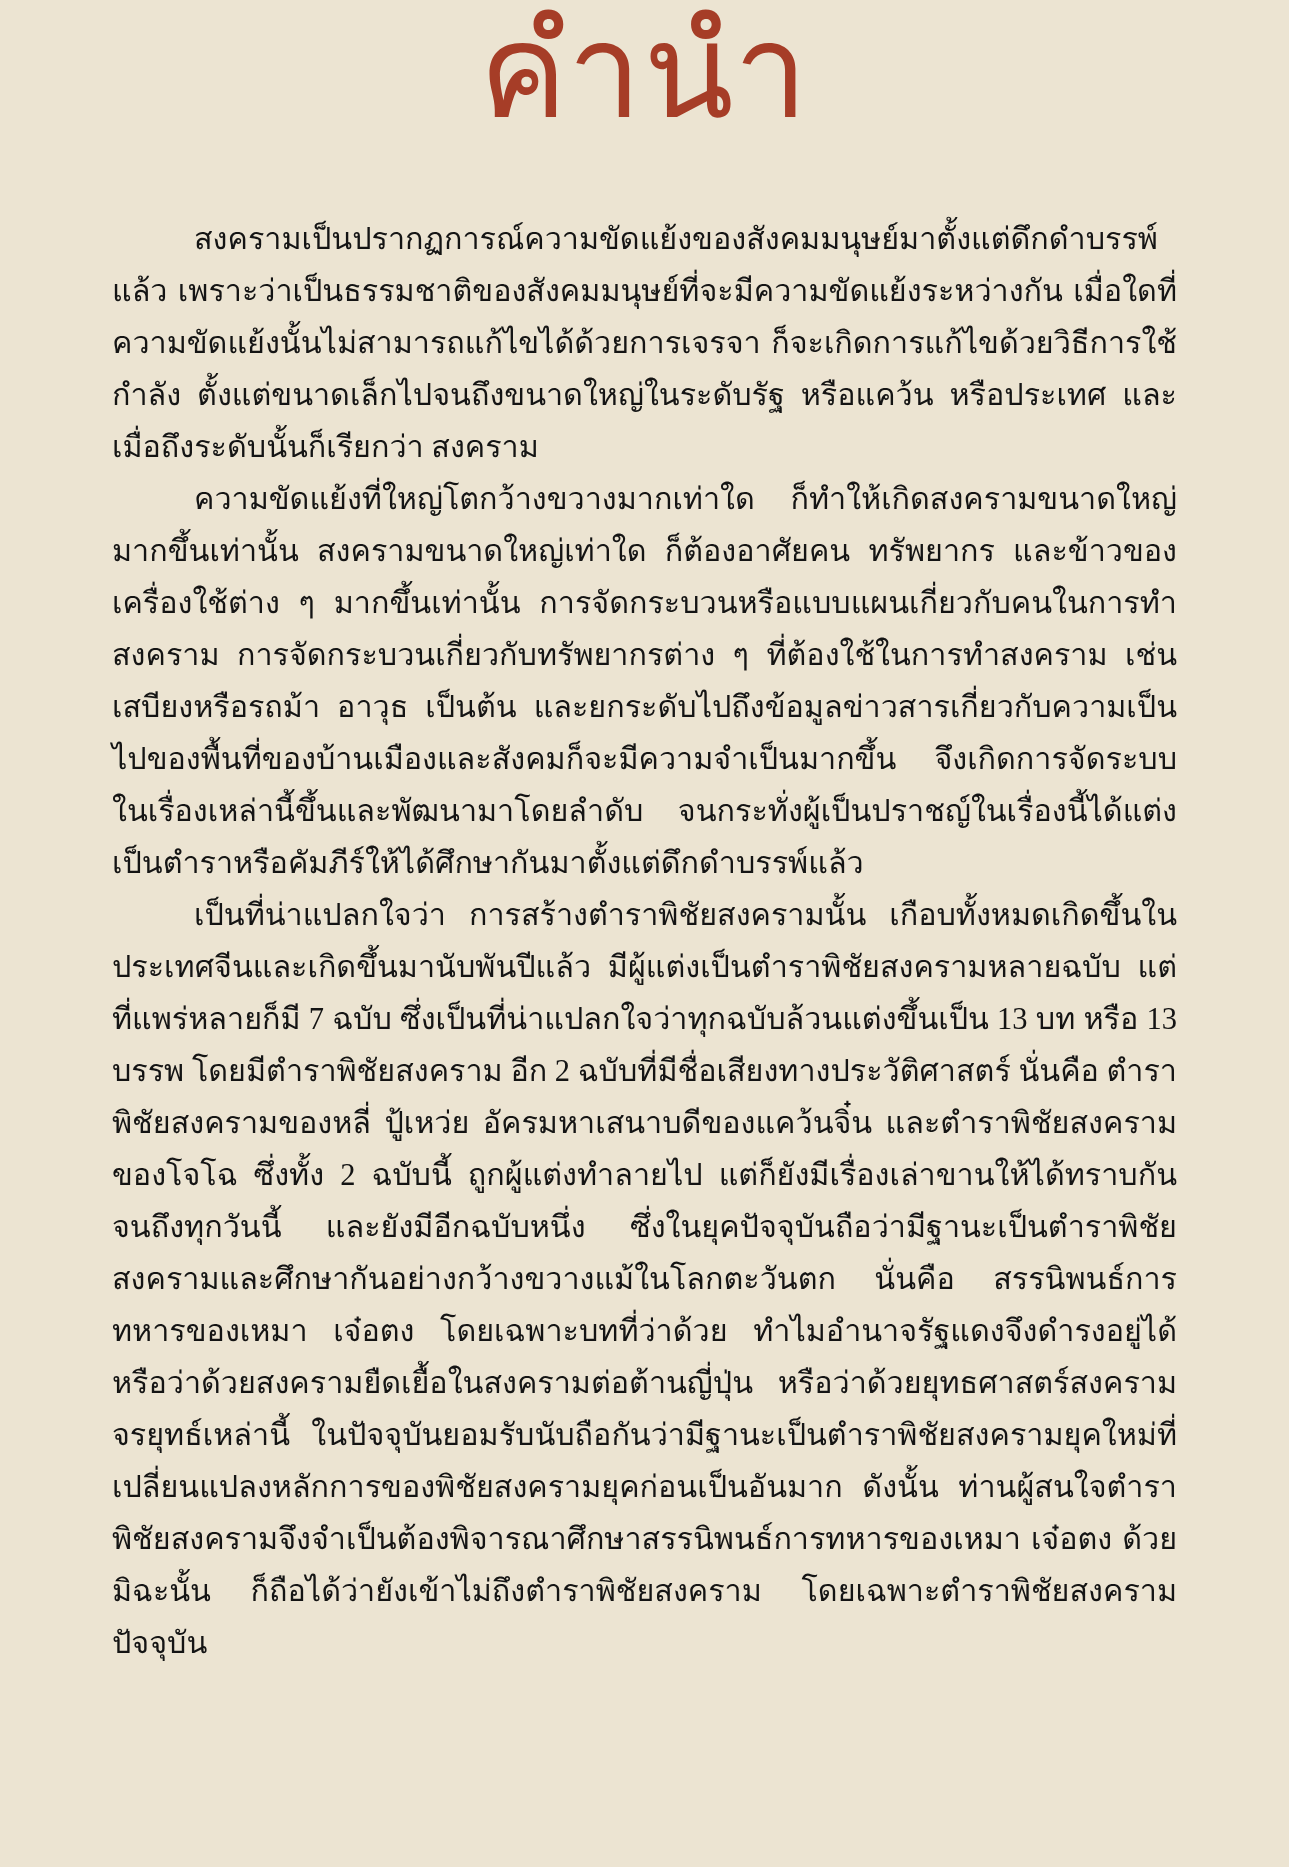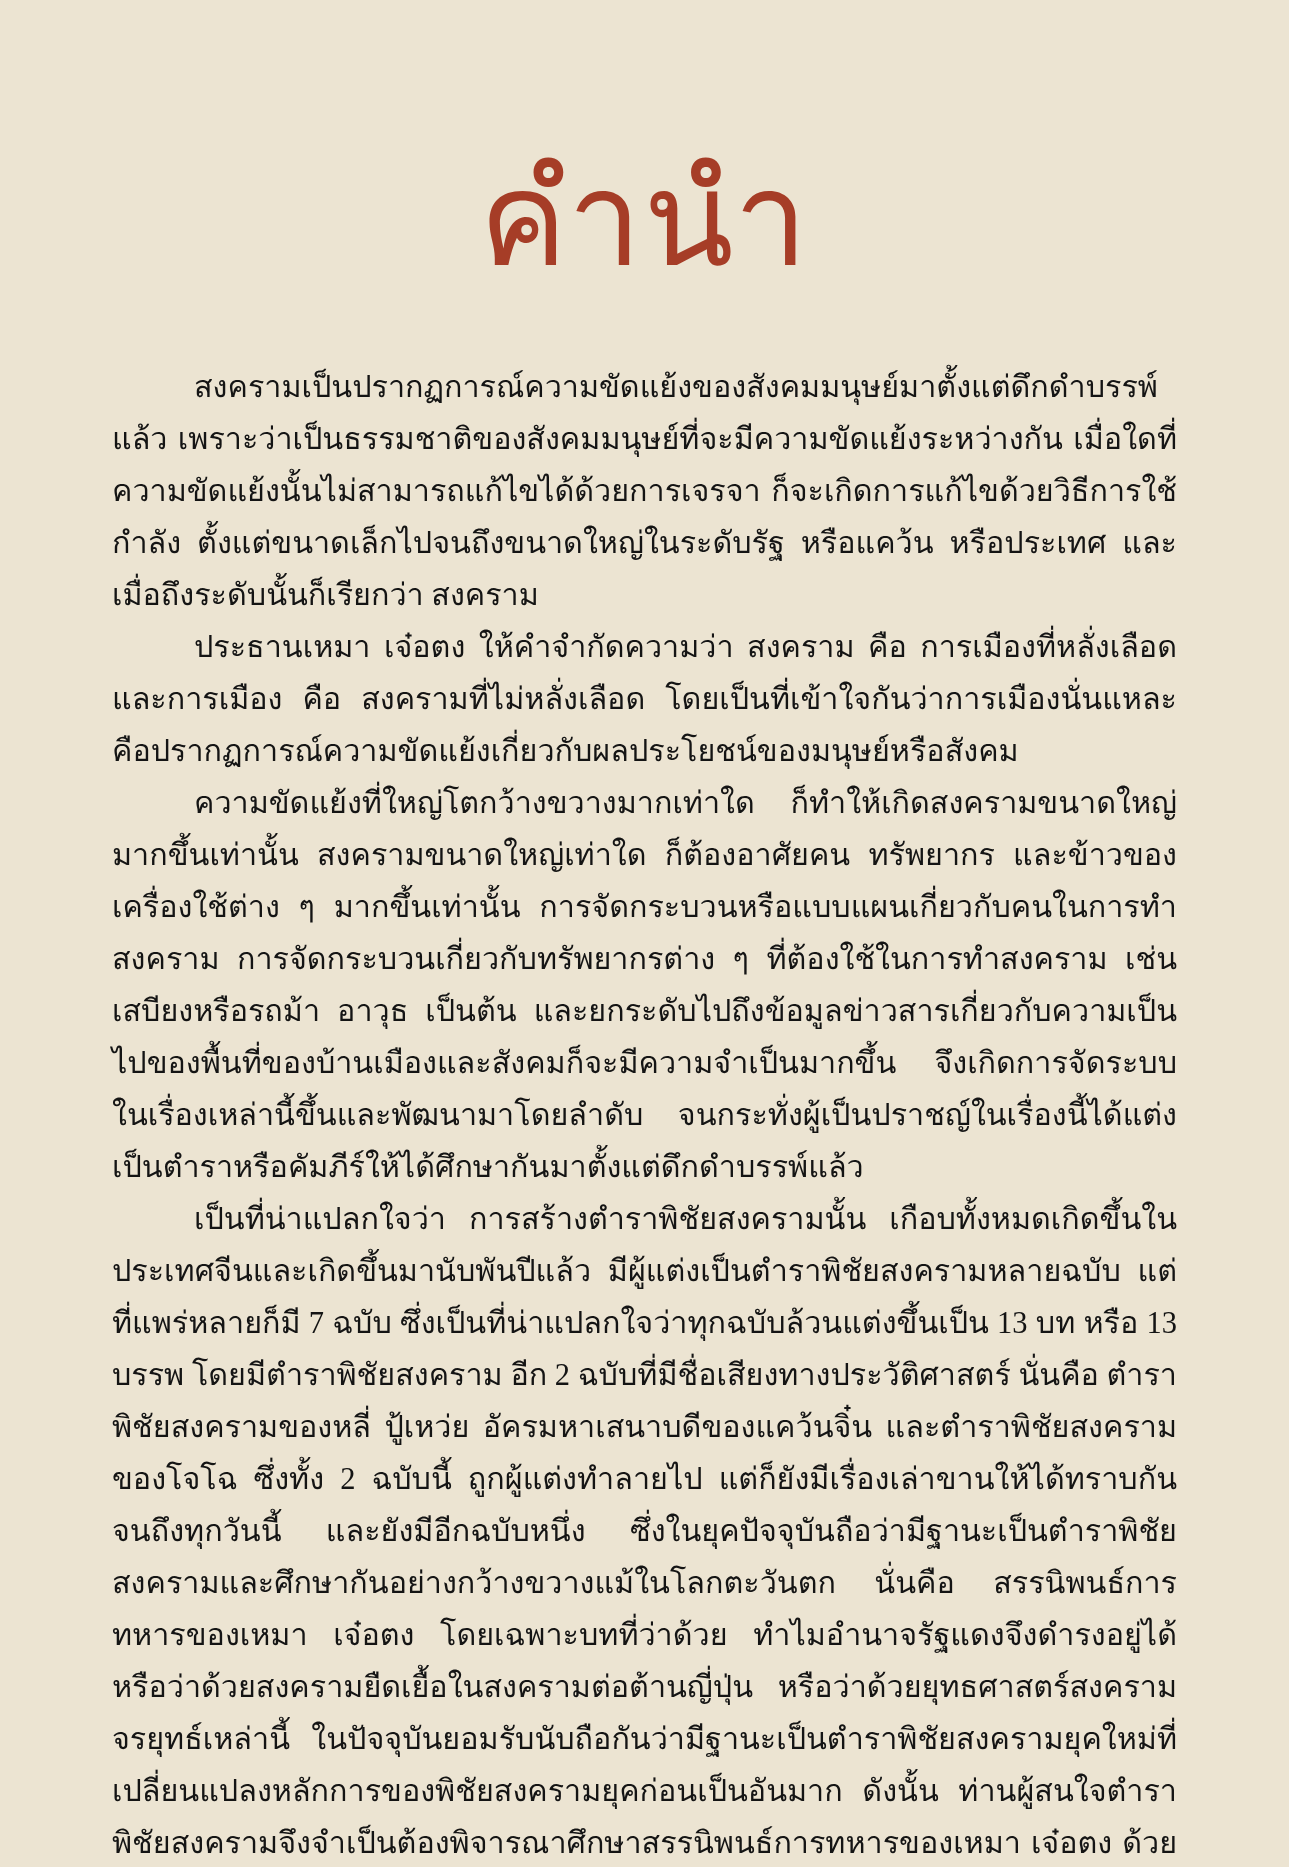--- a/index.html
+++ b/index.html
@@ -9,21 +9,20 @@
   }
   .page {
     position: relative;
     width: 1289px;
     height: 1867px;
     margin: 0 auto;
     background: #ece4d2;
     overflow: hidden;
   }
   .title {
-    margin-top: 148px;
     text-align: center;
     font-size: 132px;
     line-height: 1.1;
     font-weight: normal;
     color: #a63d27;
     letter-spacing: 2px;
   }
   .body-text {
     margin: 68px 112px 0 112px;
     color: #141414;
@@ -38,17 +37,16 @@
   }
 </style>
 </head>
 <body>
 
 <div class="page">
   <h1 class="title">คำนำ</h1>
 
   <div class="body-text">
     <p>สงครามเป็นปรากฏการณ์ความขัดแย้งของสังคมมนุษย์มาตั้งแต่ดึกดำบรรพ์แล้ว  เพราะว่าเป็นธรรมชาติของสังคมมนุษย์ที่จะมีความขัดแย้งระหว่างกัน เมื่อใดที่ความขัดแย้งนั้นไม่สามารถแก้ไขได้ด้วยการเจรจา ก็จะเกิดการแก้ไขด้วยวิธีการใช้กำลัง ตั้งแต่ขนาดเล็กไปจนถึงขนาดใหญ่ในระดับรัฐ หรือแคว้น หรือประเทศ และเมื่อถึงระดับนั้นก็เรียกว่า สงคราม</p>
-    <p>ประธานเหมา เจ๋อตง ให้คำจำกัดความว่า สงคราม คือ การเมืองที่หลั่งเลือด และการเมือง คือ สงครามที่ไม่หลั่งเลือด โดยเป็นที่เข้าใจกันว่าการเมืองนั่นแหละคือปรากฏการณ์ความขัดแย้งเกี่ยวกับผลประโยชน์ของมนุษย์หรือสังคม</p>
     <p>ความขัดแย้งที่ใหญ่โตกว้างขวางมากเท่าใด  ก็ทำให้เกิดสงครามขนาดใหญ่มากขึ้นเท่านั้น สงครามขนาดใหญ่เท่าใด ก็ต้องอาศัยคน ทรัพยากร และข้าวของเครื่องใช้ต่าง ๆ มากขึ้นเท่านั้น การจัดกระบวนหรือแบบแผนเกี่ยวกับคนในการทำสงคราม การจัดกระบวนเกี่ยวกับทรัพยากรต่าง ๆ ที่ต้องใช้ในการทำสงคราม เช่น เสบียงหรือรถม้า อาวุธ เป็นต้น และยกระดับไปถึงข้อมูลข่าวสารเกี่ยวกับความเป็นไปของพื้นที่ของบ้านเมืองและสังคมก็จะมีความจำเป็นมากขึ้น  จึงเกิดการจัดระบบในเรื่องเหล่านี้ขึ้นและพัฒนามาโดยลำดับ  จนกระทั่งผู้เป็นปราชญ์ในเรื่องนี้ได้แต่งเป็นตำราหรือคัมภีร์ให้ได้ศึกษากันมาตั้งแต่ดึกดำบรรพ์แล้ว</p>
     <p>เป็นที่น่าแปลกใจว่า การสร้างตำราพิชัยสงครามนั้น  เกือบทั้งหมดเกิดขึ้นในประเทศจีนและเกิดขึ้นมานับพันปีแล้ว มีผู้แต่งเป็นตำราพิชัยสงครามหลายฉบับ แต่ที่แพร่หลายก็มี 7 ฉบับ ซึ่งเป็นที่น่าแปลกใจว่าทุกฉบับล้วนแต่งขึ้นเป็น 13 บท หรือ 13 บรรพ โดยมีตำราพิชัยสงคราม อีก 2 ฉบับที่มีชื่อเสียงทางประวัติศาสตร์ นั่นคือ ตำราพิชัยสงครามของหลี่ ปู้เหว่ย อัครมหาเสนาบดีของแคว้นจิ๋น และตำราพิชัยสงครามของโจโฉ ซึ่งทั้ง 2 ฉบับนี้ ถูกผู้แต่งทำลายไป แต่ก็ยังมีเรื่องเล่าขานให้ได้ทราบกันจนถึงทุกวันนี้ และยังมีอีกฉบับหนึ่ง ซึ่งในยุคปัจจุบันถือว่ามีฐานะเป็นตำราพิชัยสงครามและศึกษากันอย่างกว้างขวางแม้ในโลกตะวันตก นั่นคือ สรรนิพนธ์การทหารของเหมา เจ๋อตง โดยเฉพาะบทที่ว่าด้วย ทำไมอำนาจรัฐแดงจึงดำรงอยู่ได้ หรือว่าด้วยสงครามยืดเยื้อในสงครามต่อต้านญี่ปุ่น หรือว่าด้วยยุทธศาสตร์สงครามจรยุทธ์เหล่านี้ ในปัจจุบันยอมรับนับถือกันว่ามีฐานะเป็นตำราพิชัยสงครามยุคใหม่ที่เปลี่ยนแปลงหลักการของพิชัยสงครามยุคก่อนเป็นอันมาก  ดังนั้น  ท่านผู้สนใจตำราพิชัยสงครามจึงจำเป็นต้องพิจารณาศึกษาสรรนิพนธ์การทหารของเหมา เจ๋อตง ด้วย มิฉะนั้น ก็ถือได้ว่ายังเข้าไม่ถึงตำราพิชัยสงคราม โดยเฉพาะตำราพิชัยสงครามปัจจุบัน</p>
   </div>
 </div>
 
 </body></html>

